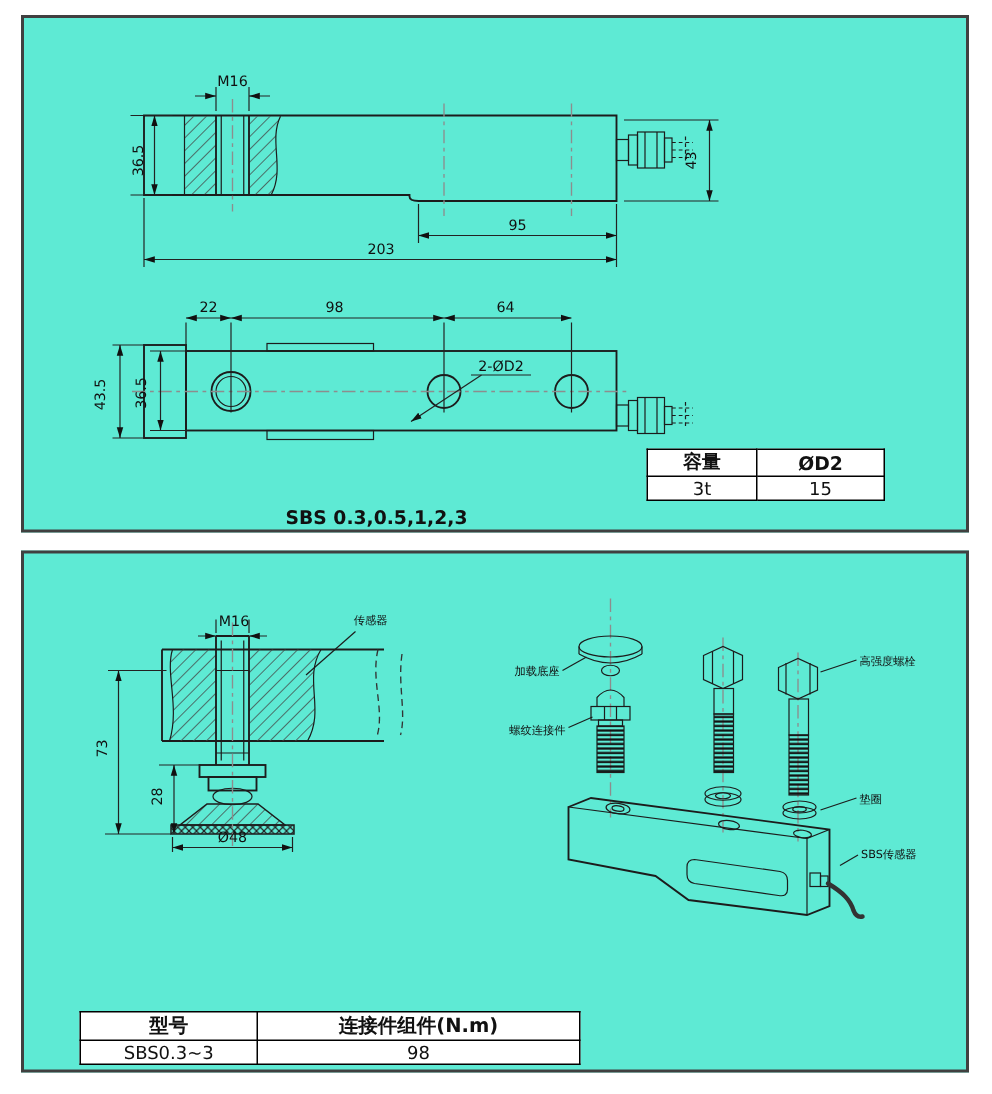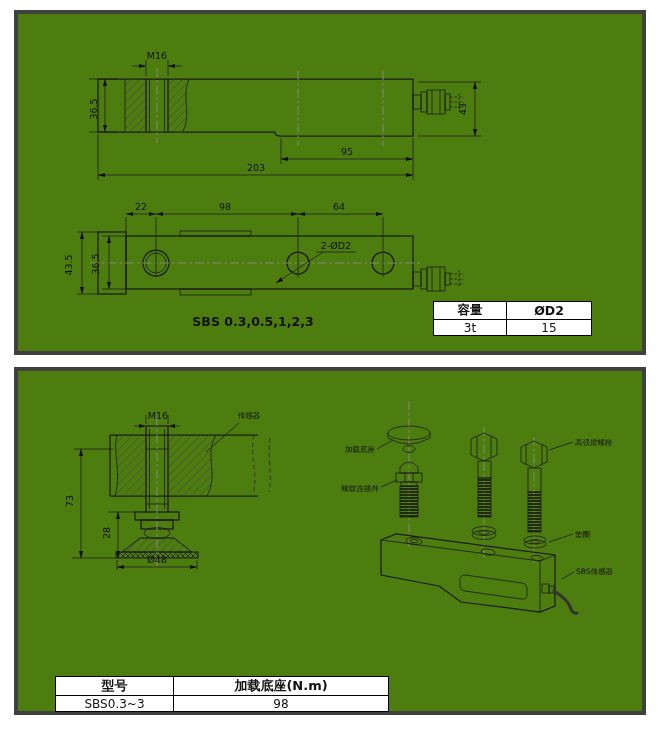--- a/index.html
+++ b/index.html
@@ -1,33 +1,33 @@
 <!DOCTYPE html>
 <html><head>
 <meta charset="utf-8">
 <style>
   html,body{margin:0;padding:0;background:#fff;}
   #page{position:relative;width:661px;height:729px;background:#fff;overflow:hidden;
         font-family:"DejaVu Sans","Liberation Sans",sans-serif;color:#111;}
-  .panel{position:absolute;border:4px solid #404040;background:#4d7c0f;box-sizing:border-box;}
+  .panel{position:absolute;border:2px solid #404040;background:#5eead4;box-sizing:border-box;}
   #panel1{left:14px;top:10px;width:632px;height:345px;}
   #panel2{left:14px;top:367px;width:632px;height:348px;}
   .panel svg{position:absolute;left:0;top:0;}
   svg text{font-family:"DejaVu Sans","Liberation Sans",sans-serif;font-size:9.5px;fill:#111;
            text-anchor:middle;}
   svg text.lbl{font-size:7.5px;}
   svg text.lblE{text-anchor:end;}
   svg text.lblS{text-anchor:start;}
   .out{stroke:#1c1c1c;stroke-width:1.25;fill:none;}
   .thin{stroke:#1c1c1c;stroke-width:0.8;fill:none;}
   .dim line, .dim path{stroke:#222;stroke-width:0.8;fill:none;}
   .cl line{stroke:#8d8d8d;stroke-width:0.9;stroke-dasharray:9 3 2.5 3;}
   .dash{stroke:#333;stroke-width:0.9;fill:none;stroke-dasharray:4.5 3;}
   .caption{position:absolute;font-weight:bold;text-align:center;}
-  #model-label{left:150px;top:300px;width:170px;font-size:12.5px;}
+  #model-label{left:150px;top:325px;width:170px;font-size:12.5px;}
   #assembly-label{left:85px;top:221px;width:190px;font-size:13px;}
   table{position:absolute;border-collapse:collapse;table-layout:fixed;background:#fff;}
   td,th{border:1px solid #000;text-align:center;vertical-align:middle;padding:0;
         font-size:12px;font-weight:normal;overflow:hidden;white-space:nowrap;}
   th{font-weight:bold;}
   #spec-table{left:387px;top:287px;width:158px;margin-left:28px;}
   #spec-table th{height:17px;font-size:12.5px;}
   #spec-table td{height:15px;}
   #torque-table{left:37px;top:305px;width:333px;}
   #torque-table th{height:18px;font-size:13px;}
@@ -356,21 +356,21 @@
 
 
     <table id="torque-table">
       <colgroup>
           <col style="width:118px">
           <col style="width:215px">
         </colgroup>
       <tbody>
           <tr>
         <th>型号</th>
-        <th>加载底座(N.m)</th>
+        <th>连接件组件(N.m)</th>
       </tr>
       <tr>
         <td>SBS0.3~3</td>
         <td>98</td>
       </tr>
     </tbody>
       </table>
   </div>
 </div>
 

